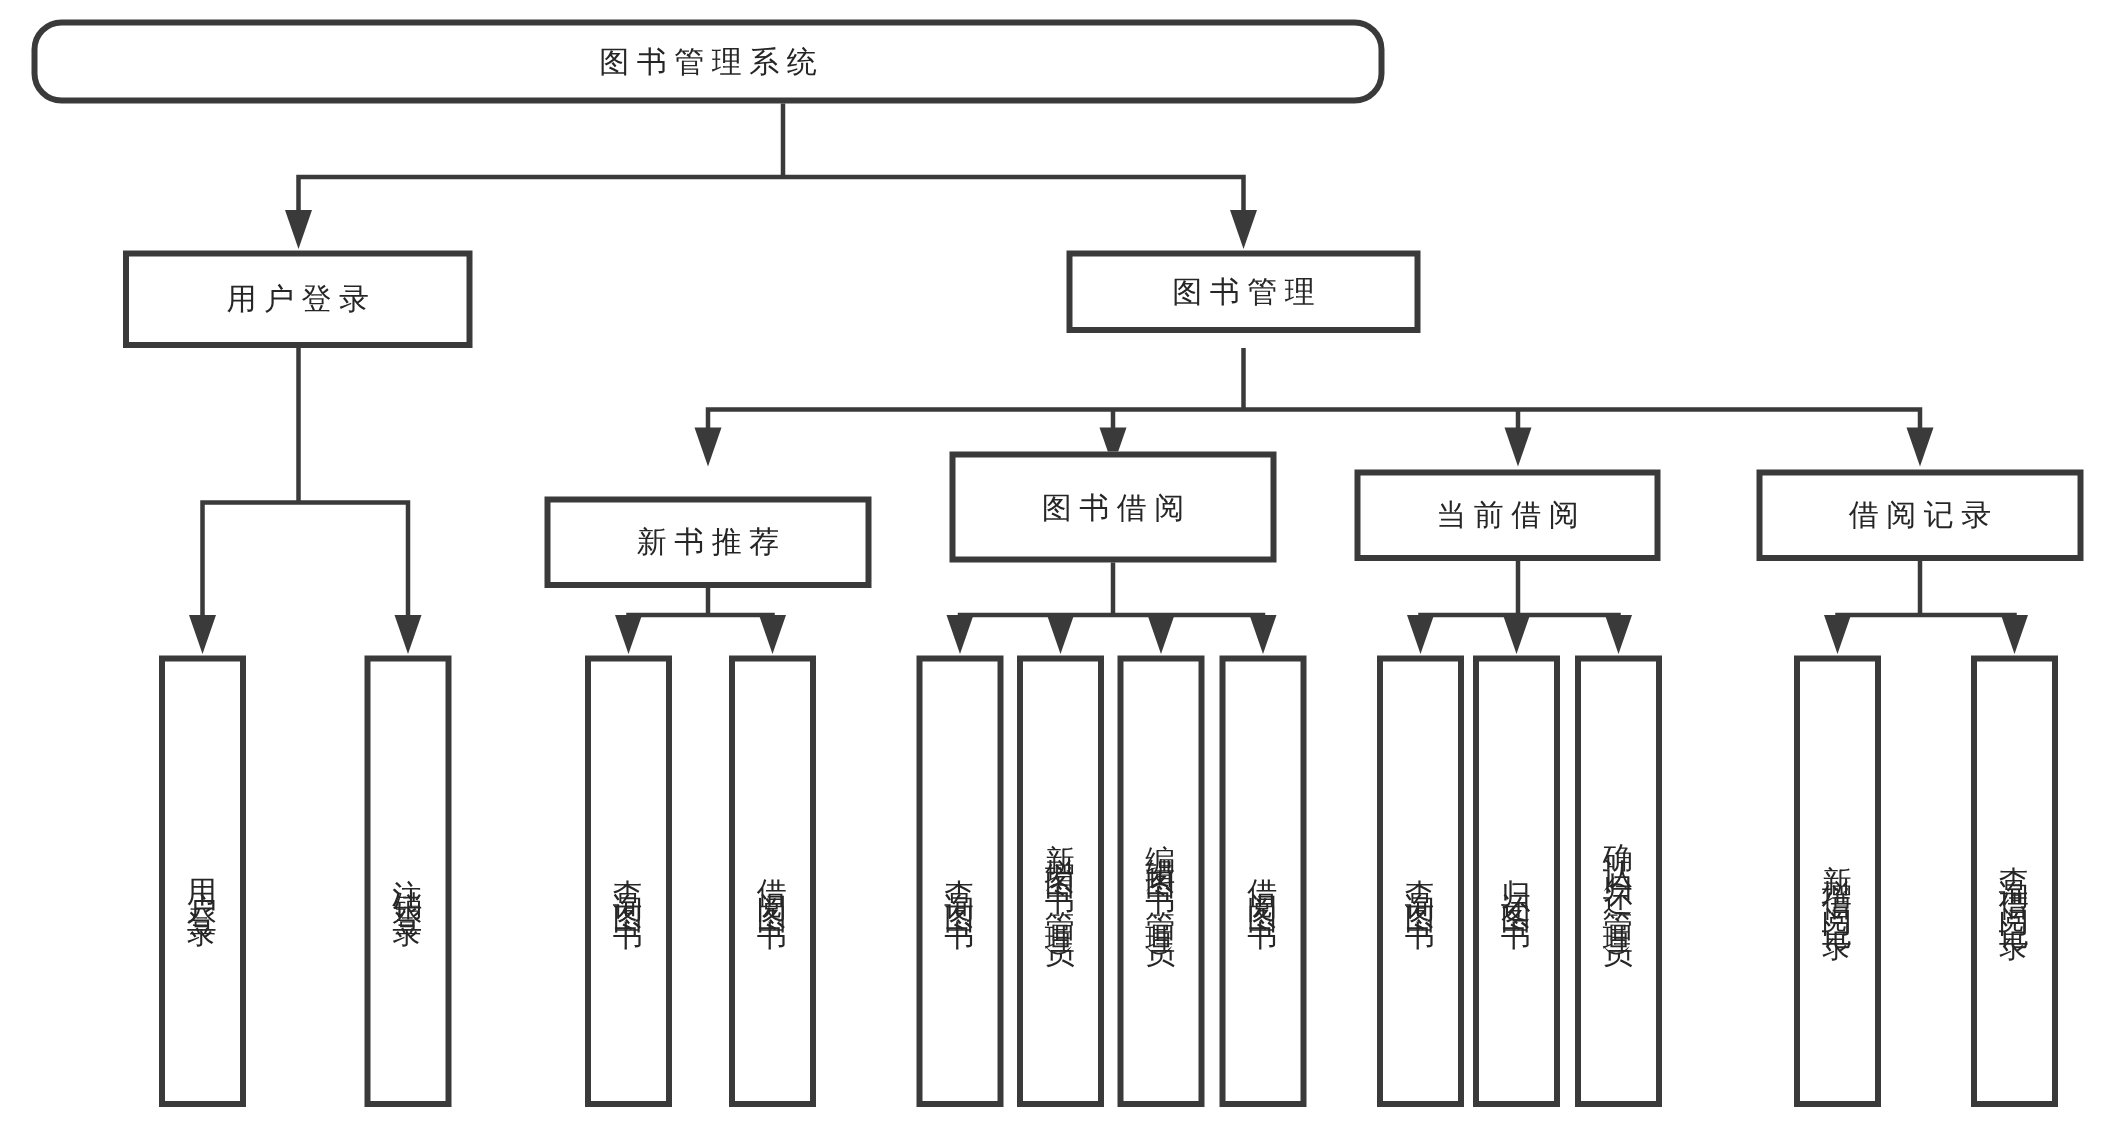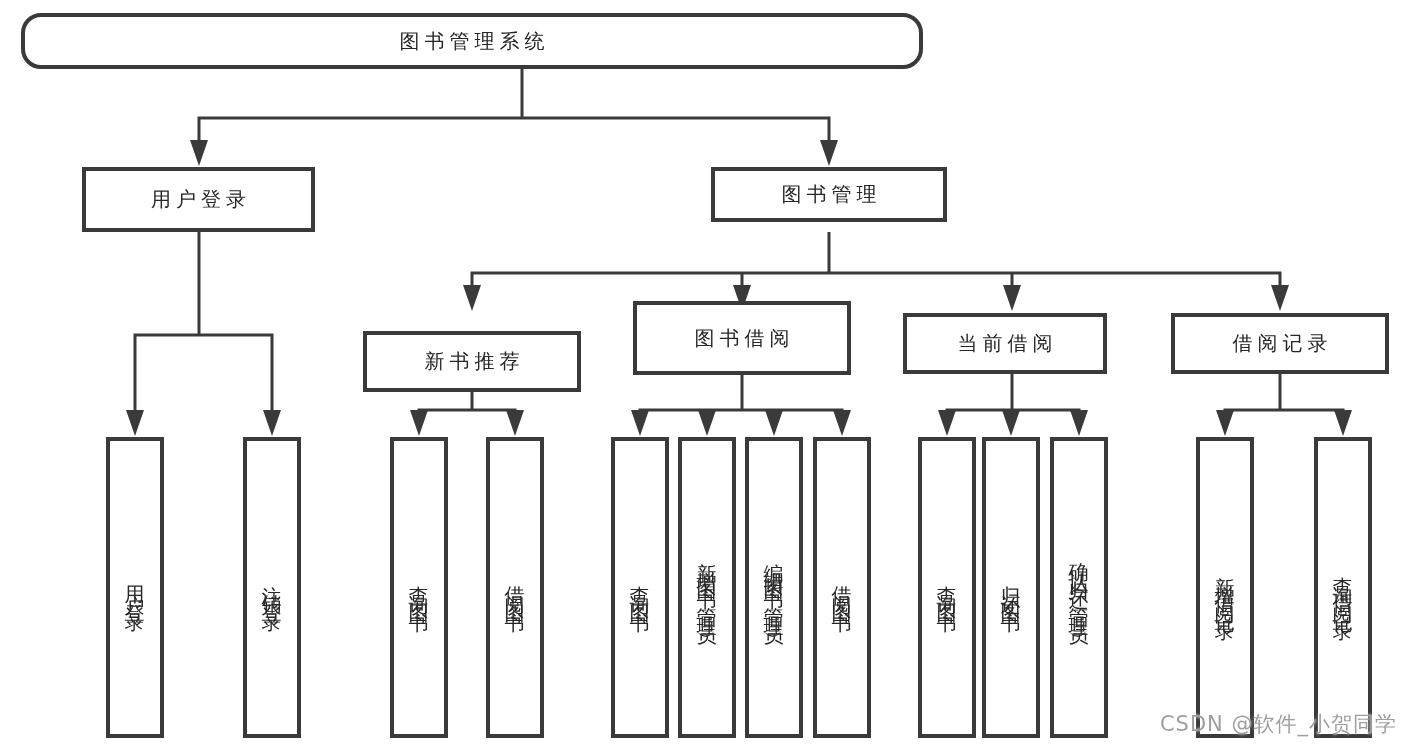--- a/index.html
+++ b/index.html
@@ -144,15 +144,14 @@
     <span class="vtext">确认归还（管理员）</span>
   </div>
 
   <div class="node vert" style="left:1196px;top:437px;width:58px;height:301px;">
     <span class="vtext">新增借阅记录</span>
   </div>
   <div class="node vert" style="left:1314px;top:437px;width:58px;height:301px;">
     <span class="vtext">查询借阅记录</span>
   </div>
 
-  <div id="watermark">CSDN @软件_小贺同学</div>
 
 </div>
 
 </body></html>

